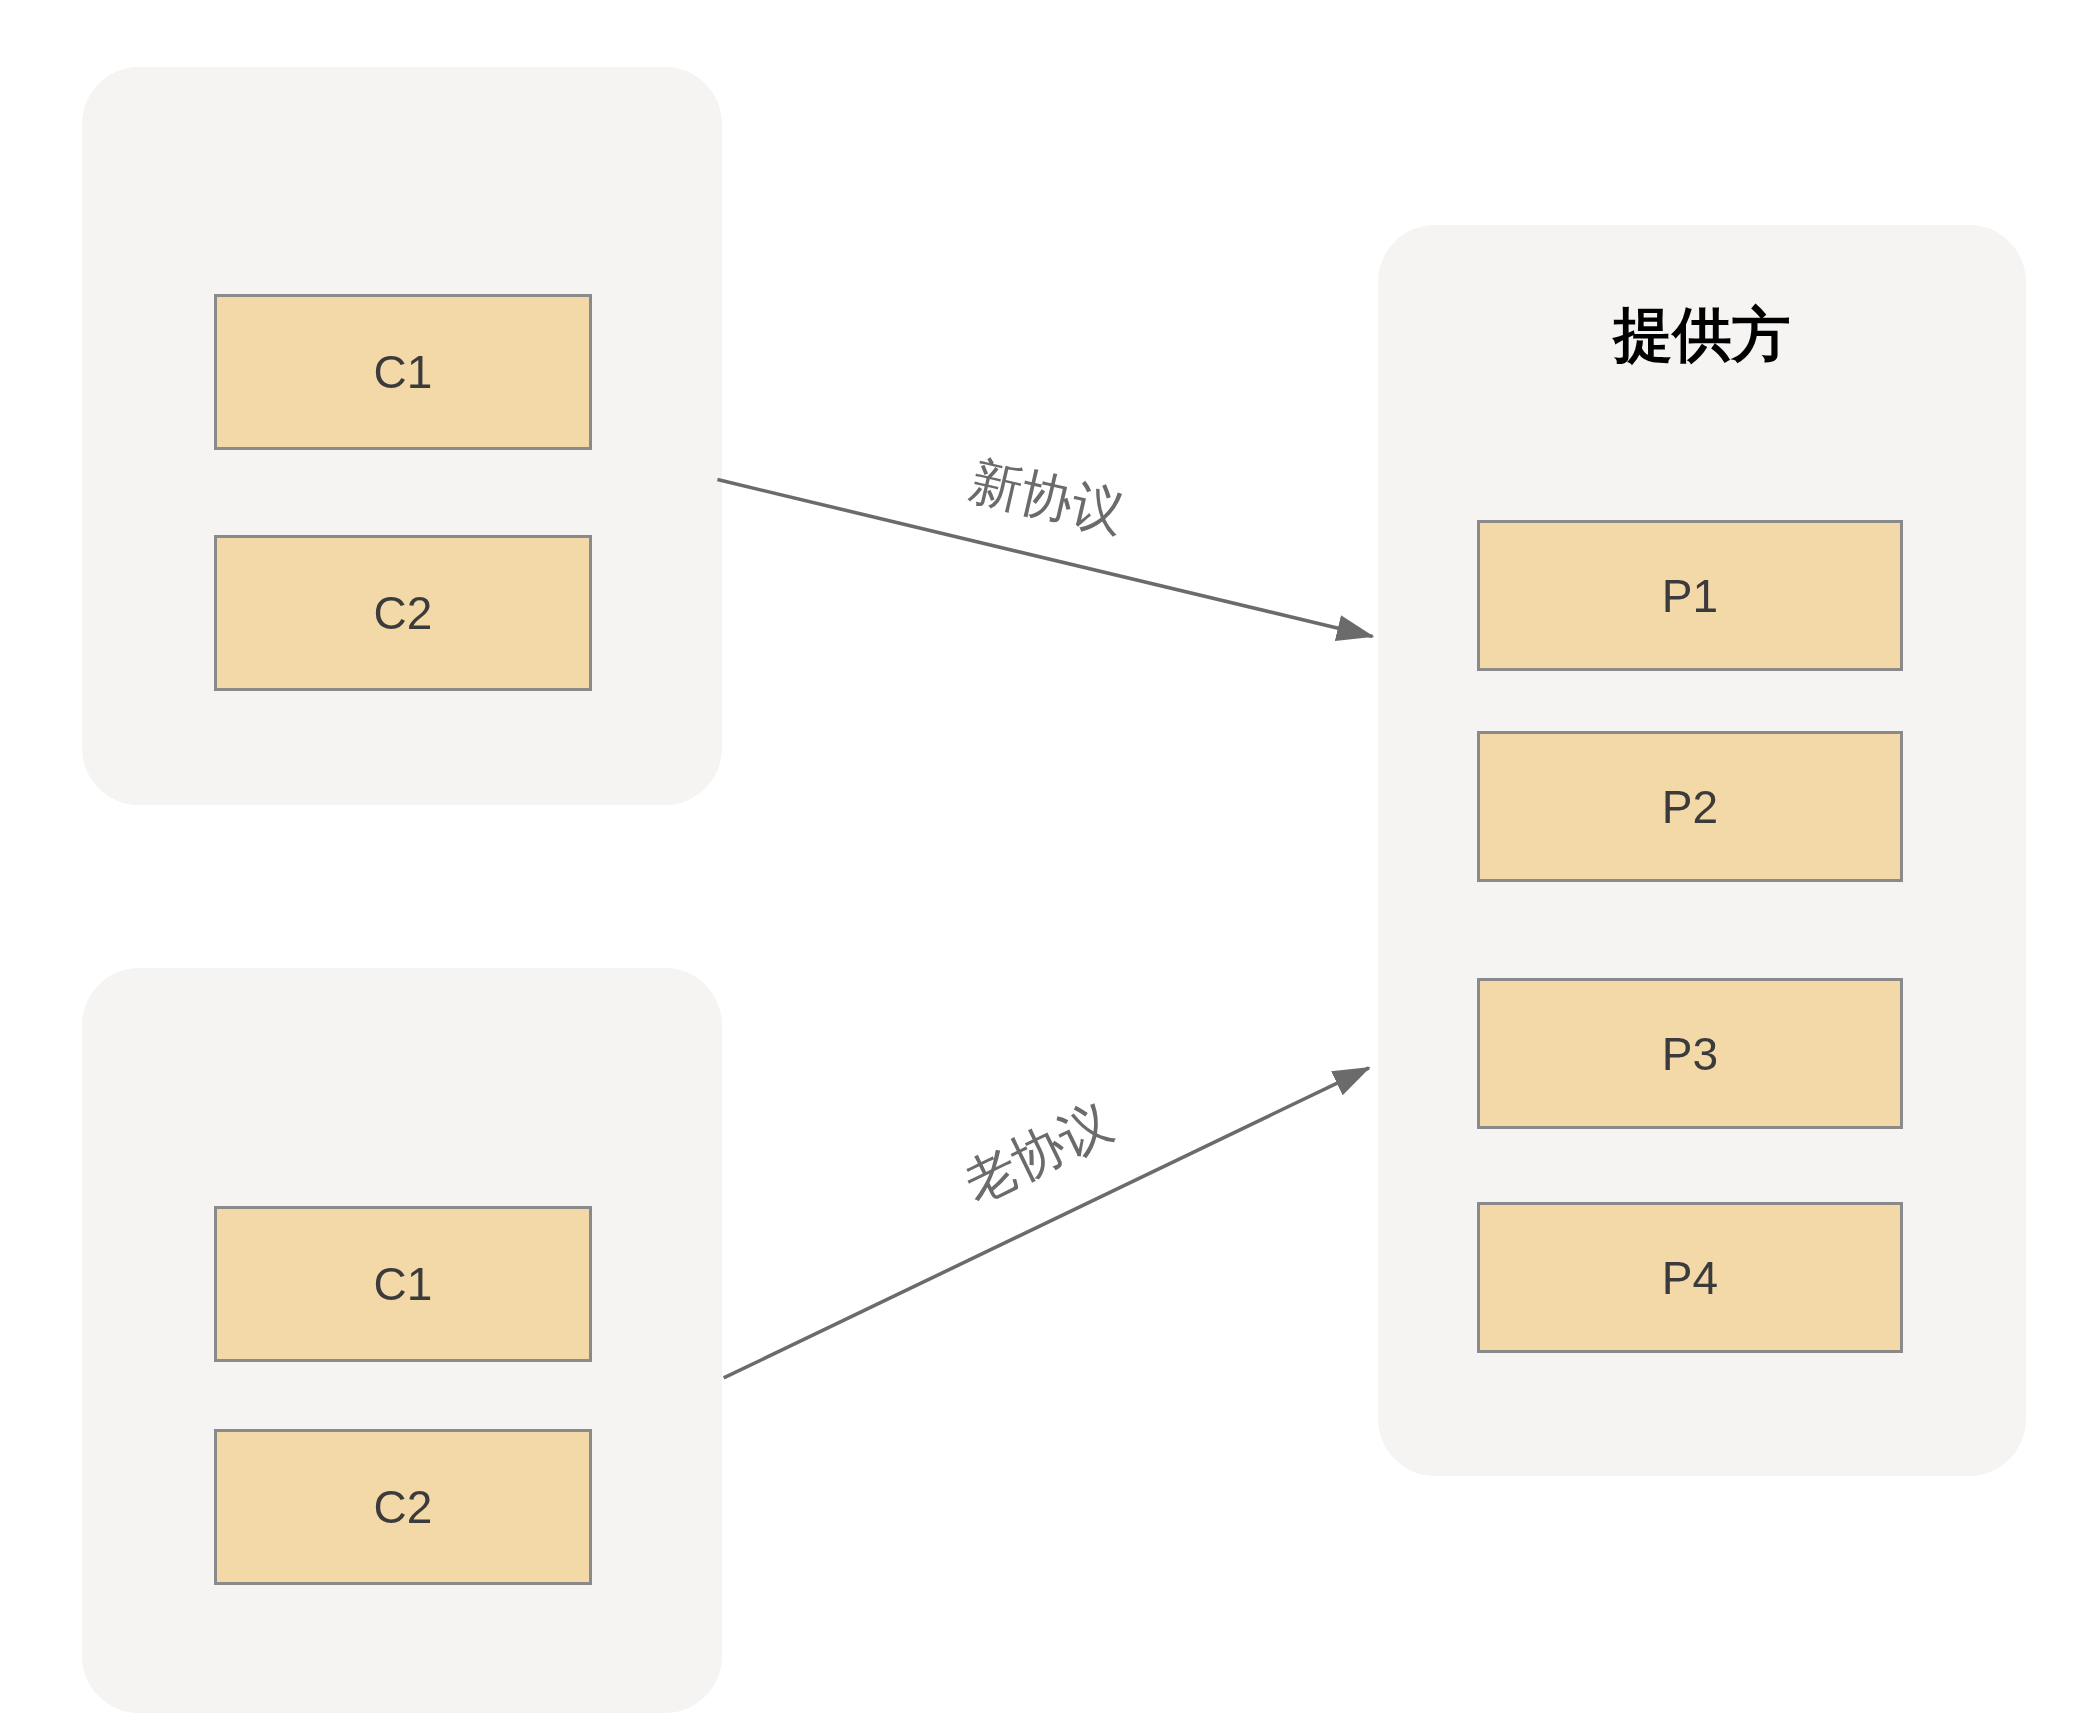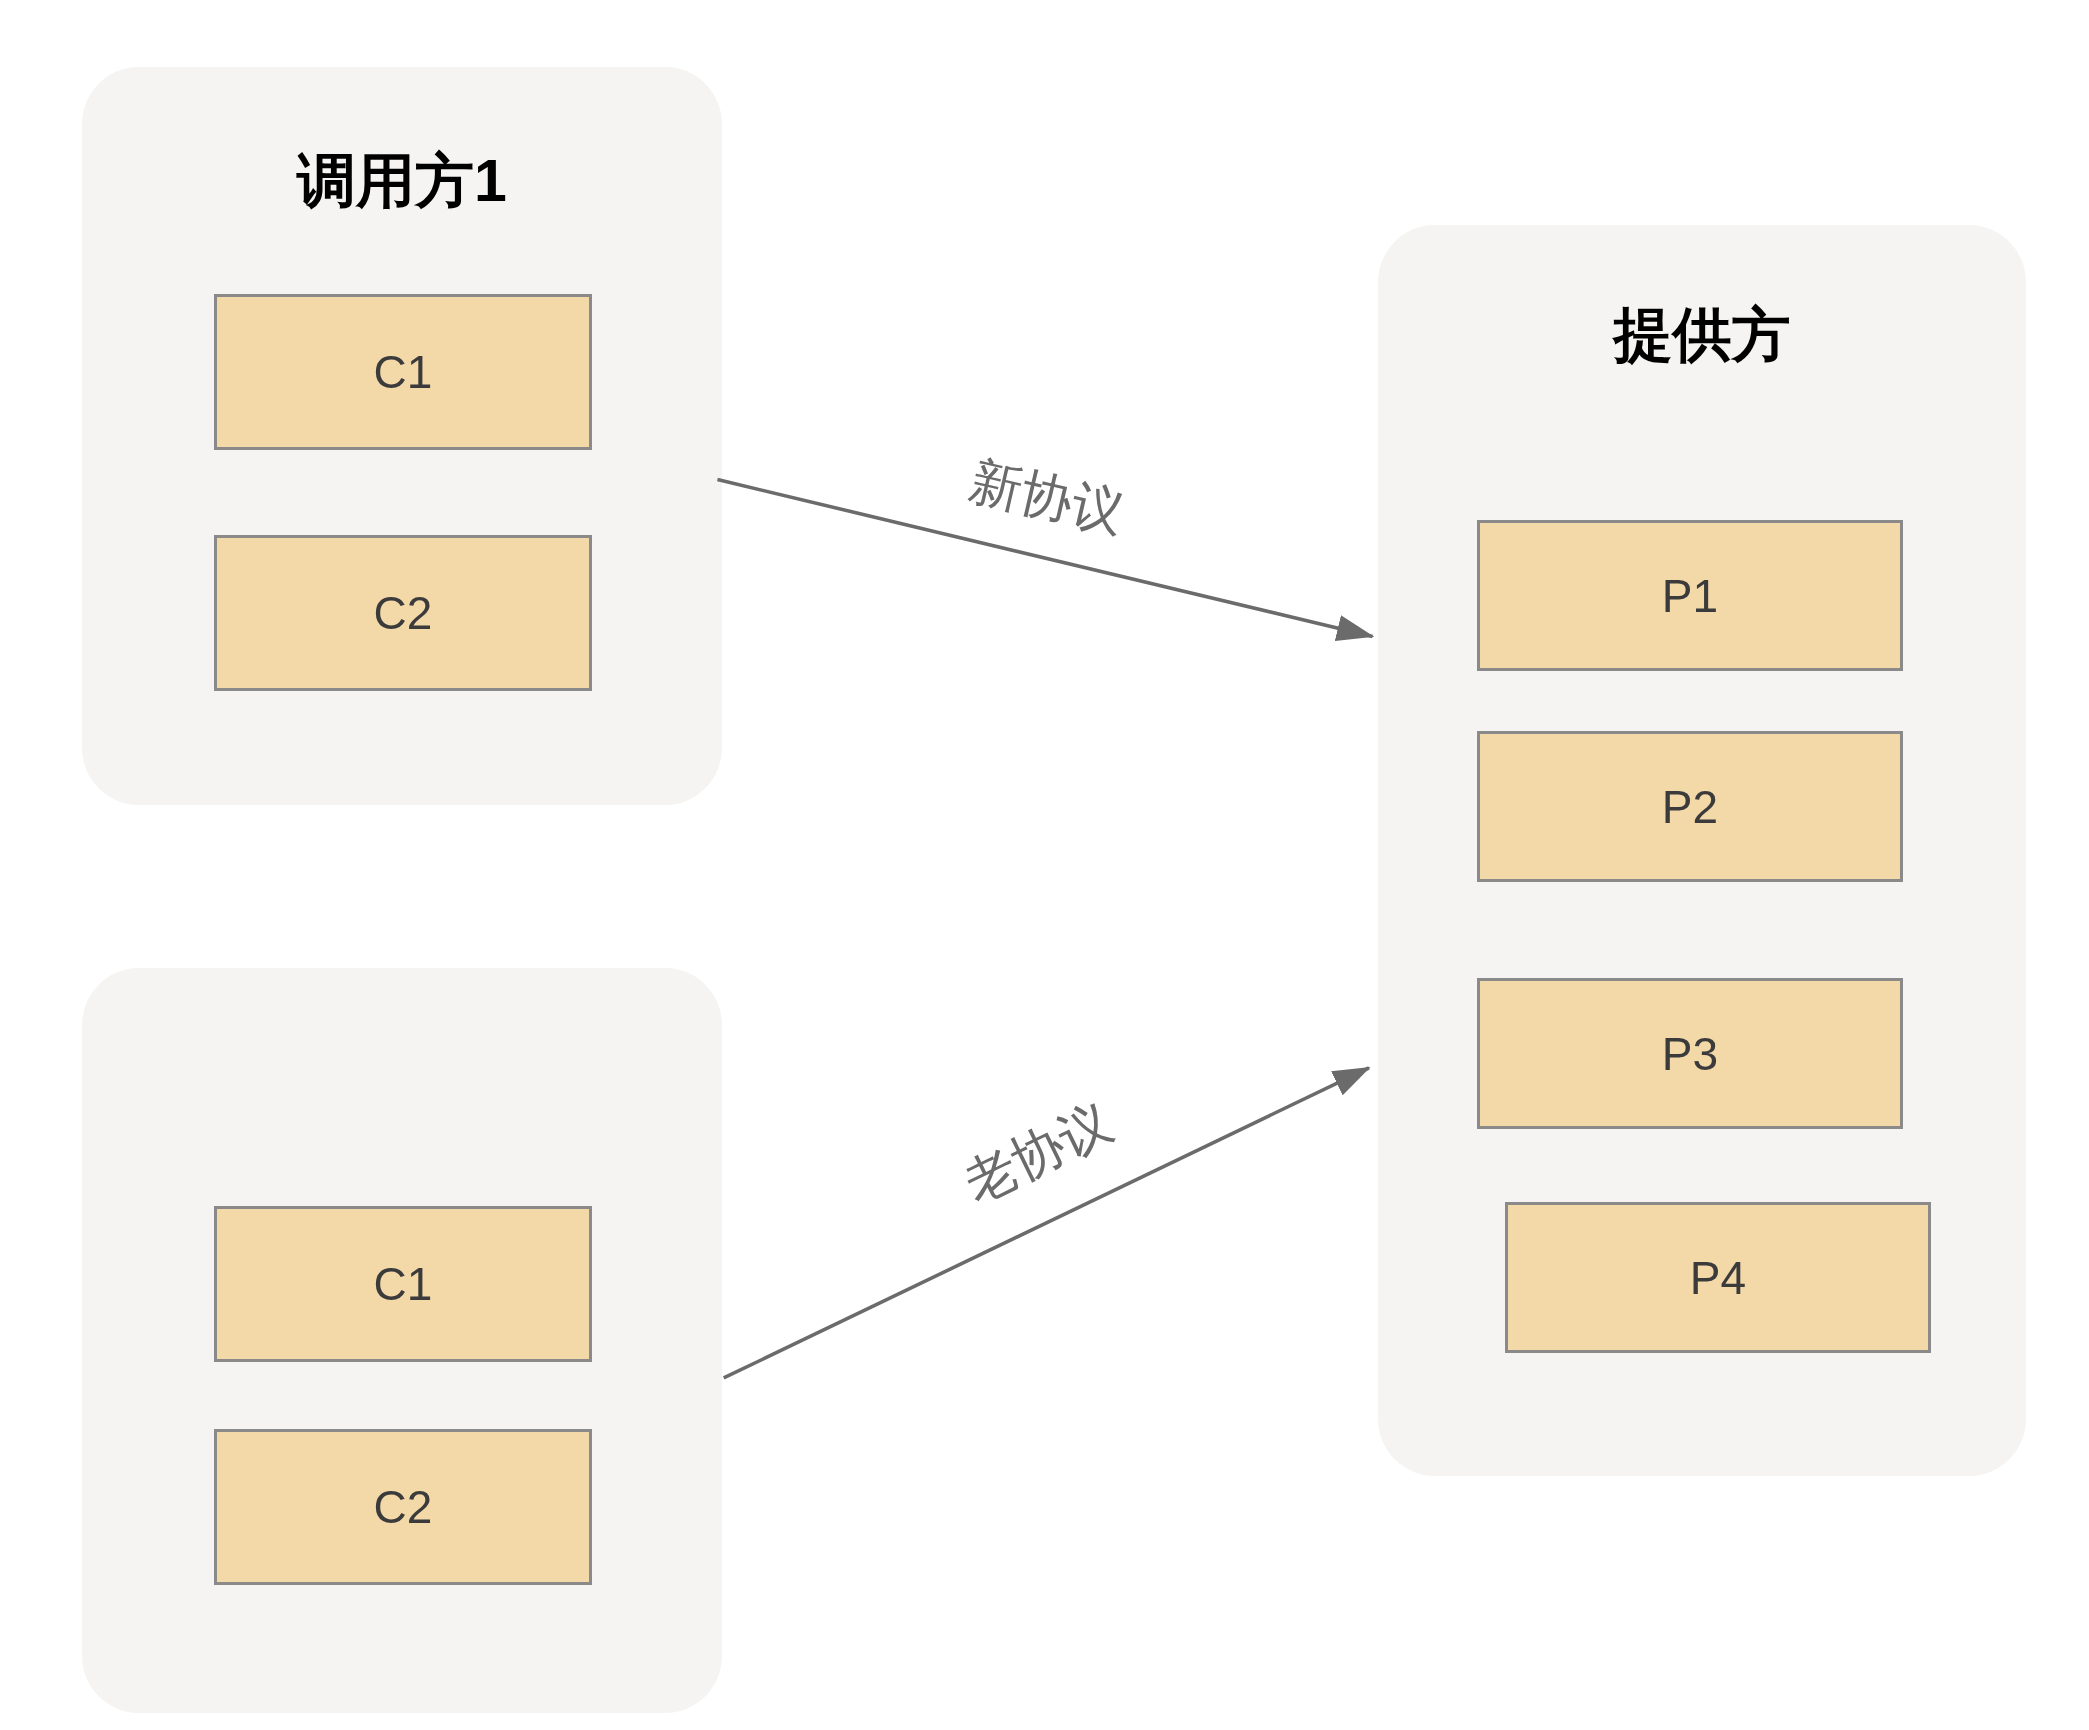--- a/index.html
+++ b/index.html
@@ -55,21 +55,21 @@
   .caller-node { left: 132px; width: 378px; height: 156px; }
   #caller1-node-1 { top: 227px; }
   #caller1-node-2 { top: 468px; }
   #caller2-node-1 { top: 238px; }
   #caller2-node-2 { top: 461px; }
   
   .provider-node { left: 99px; width: 426px; height: 151px; }
   #provider-node-1 { top: 259px; margin-top: 36px;  }
   #provider-node-2 { top: 506px;  }
   #provider-node-3 { top: 753px;  }
-  #provider-node-4 { top: 977px; margin-left: 28px; }
+  #provider-node-4 { top: 977px; }
 
   .arrow-layer {
     position: absolute;
     left: 0;
     top: 0;
     width: 2090px;
     height: 1731px;
     pointer-events: none;
   }
   .arrow-label {
@@ -89,21 +89,20 @@
     top: 1153px;
     transform: translate(-50%, -50%) rotate(-26deg);
   }
 </style>
 </head>
 <body>
 
 <div class="canvas">
 
   <section class="group" id="caller1-group">
-    <h2 class="group-title" id="caller1-title">调用方1</h2>
     <div class="node caller-node" id="caller1-node-1">C1</div>
     <div class="node caller-node" id="caller1-node-2">C2</div>
   </section>
 
   <section class="group" id="caller2-group">
     <div class="node caller-node" id="caller2-node-1">C1</div>
     <div class="node caller-node" id="caller2-node-2">C2</div>
   </section>
 
   <section class="group" id="provider-group">

